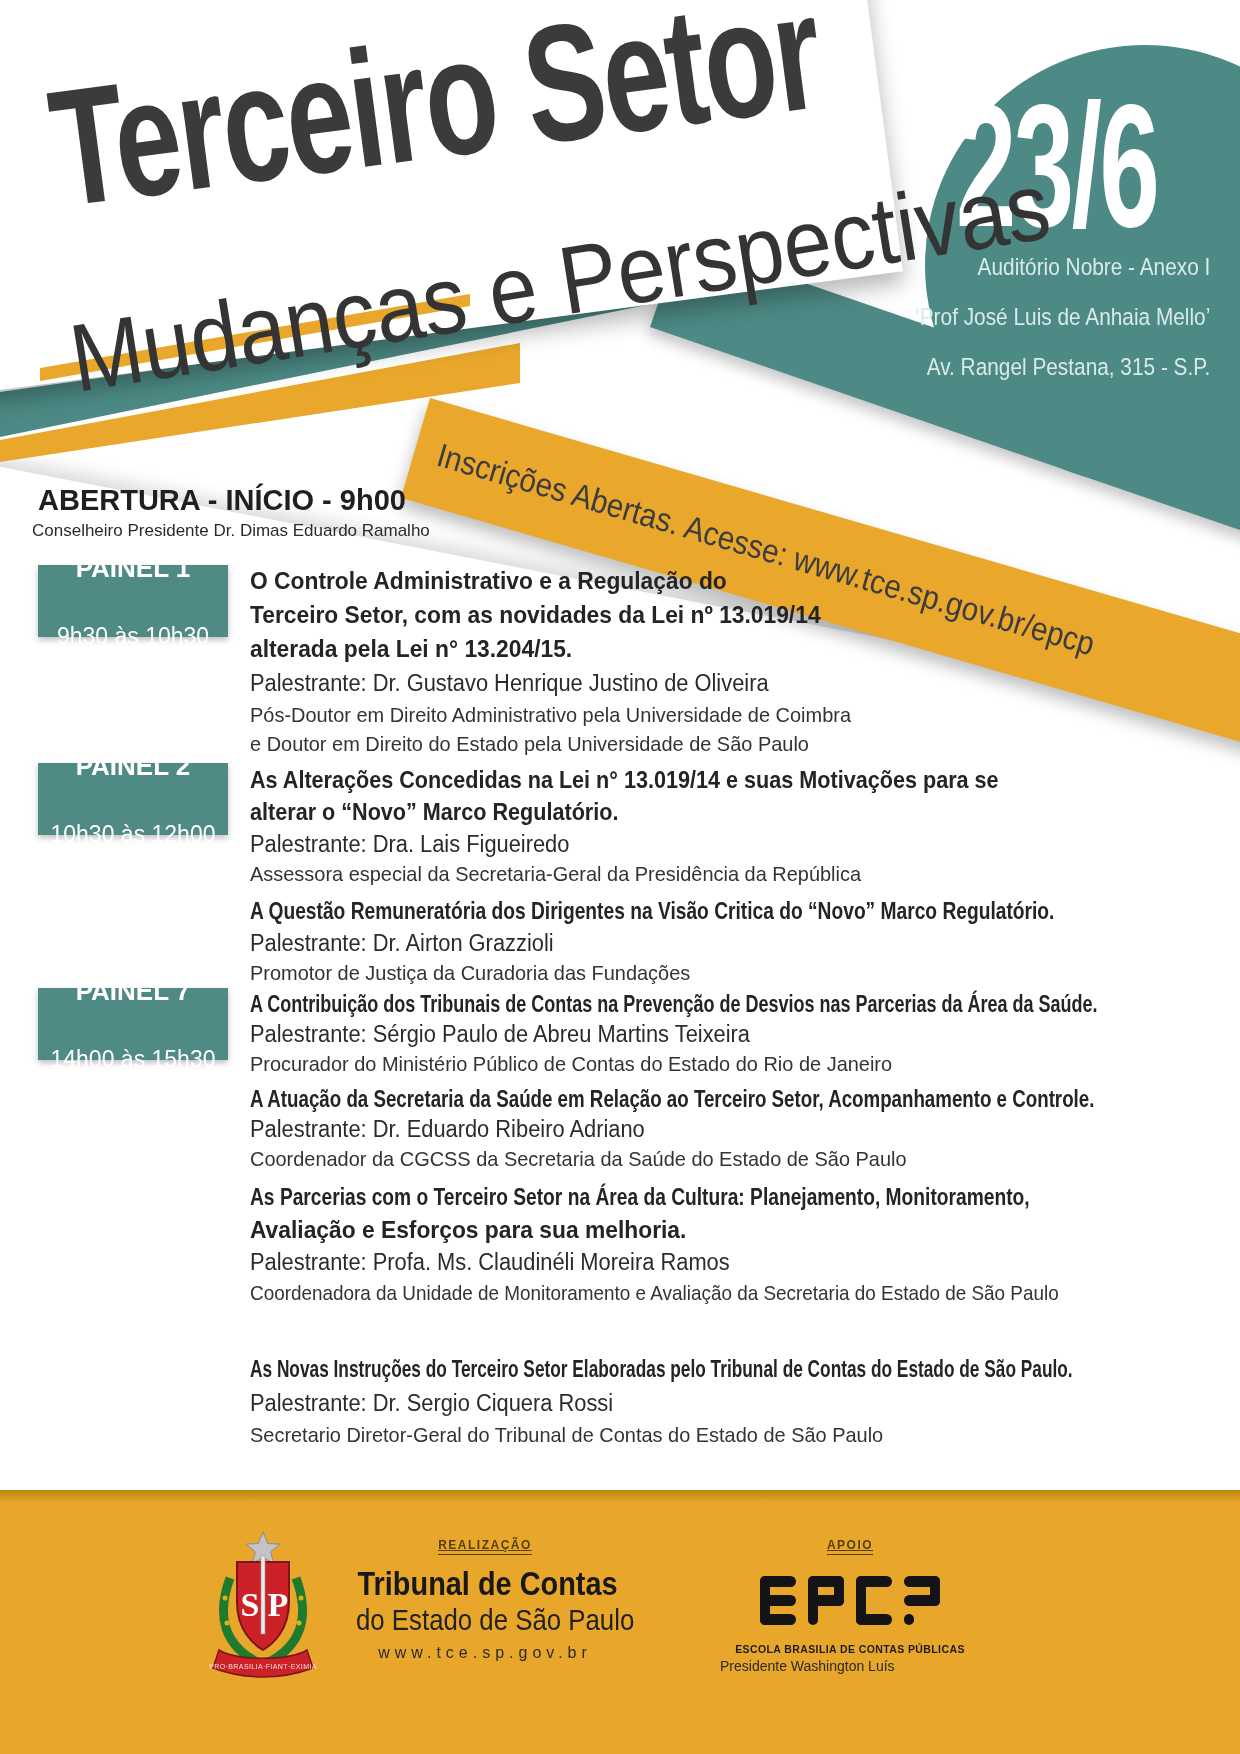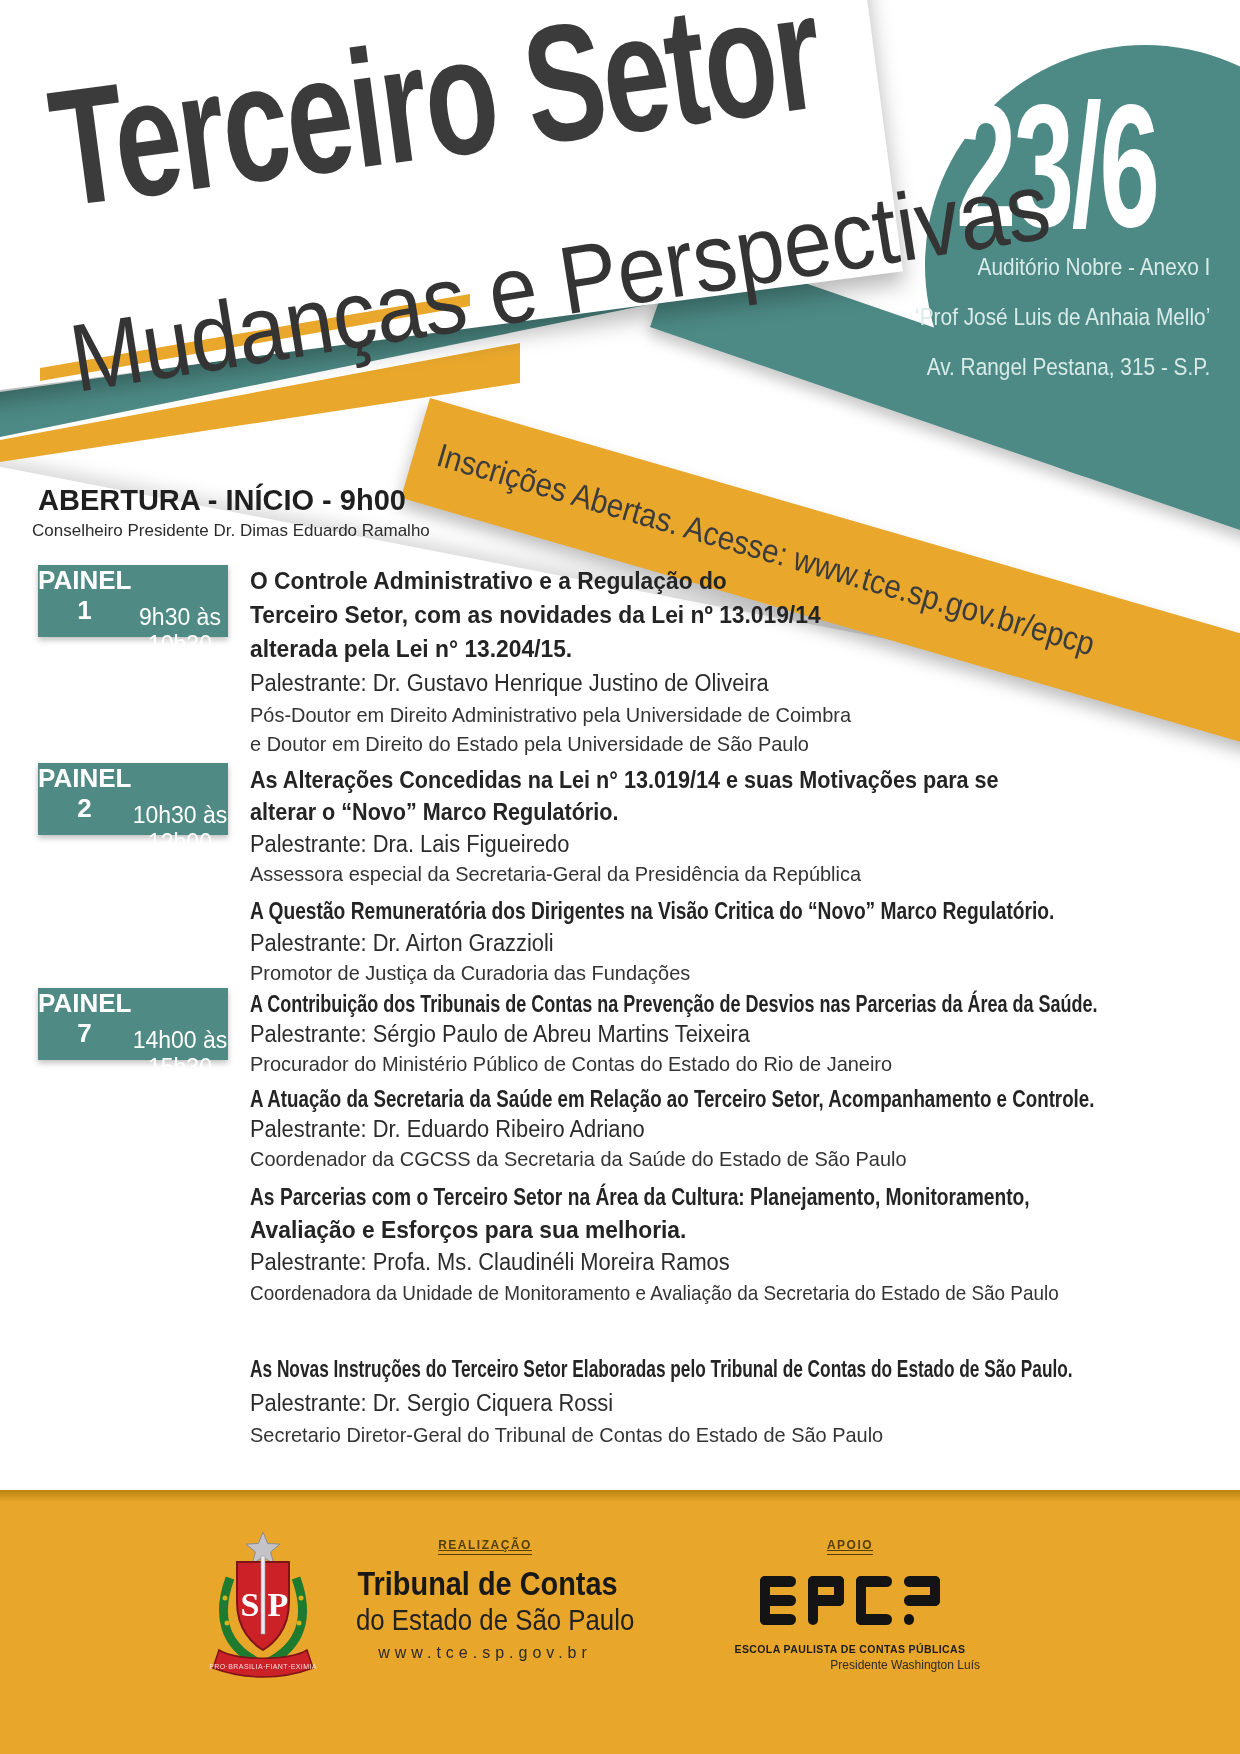--- a/index.html
+++ b/index.html
@@ -63,21 +63,21 @@
   }
   .sub-title span{display:inline-block; transform:scaleX(.9); transform-origin:0 0; white-space:nowrap;}
 
   
   .schedule{position:absolute; inset:0; z-index:9;}
   .ab-title{position:absolute; left:38px; top:484px; font-size:29px; font-weight:bold; color:#1f1f1f; white-space:nowrap;}
   .ab-speaker{position:absolute; left:32px; top:521px; font-size:17px; color:#2b2b2b; white-space:nowrap;}
   .chip{
     position:absolute; left:38px; width:190px; height:72px;
     background:#4f8a84; color:#fff; text-align:center;
-    display:flex; flex-direction:row; justify-content:center; gap:1px;
+    display:flex; flex-direction:column; justify-content:center; gap:1px;
     box-shadow:0 3px 6px rgba(0,0,0,.25);
   }
   .chip .n{font-size:26px; font-weight:bold; line-height:30px;}
   .chip .t{font-size:23px; line-height:27px;margin-top:39px;}
   .pcontent{position:absolute; left:250px; width:990px;}
   .ln{white-space:nowrap; transform-origin:0 50%;}
   .pt{font-weight:bold; font-size:24px; line-height:34px; color:#242424;}
   .sp{font-size:23px; line-height:34px; color:#2b2b2b;}
   .bio{font-size:21px; line-height:29px; color:#333;}
   .lh32{line-height:32px;} .lh31{line-height:31px;} .lh27{line-height:27px;} .lh33{line-height:33px;}
@@ -93,21 +93,21 @@
   .small-label{
     position:absolute; text-align:center; font-size:12px; letter-spacing:1.5px;
     color:#53400a; font-weight:bold;text-decoration:underline;
   }
   .small-label span{border-bottom:1px solid #53400a; padding-bottom:2px;}
   .org-block{position:absolute; left:335px; top:0; width:300px; text-align:center; color:#181818;}
   .org-l1{position:absolute; left:0; top:74px; width:300px; font-size:34px; font-weight:bold; white-space:nowrap; transform:scaleX(.85); transform-origin:50% 50%; text-align:center;}
   .org-l2{position:absolute; left:0; top:113px; width:300px; font-size:30px; white-space:nowrap; transform:scaleX(.86); transform-origin:50% 50%; text-align:center; color:#222;}
   .org-l3{position:absolute; left:0; top:154px; width:300px; font-size:16px; letter-spacing:5px; text-align:center; color:#2a2a2a;}
   .epcp-cap1{position:absolute; left:720px; top:153px; width:260px; text-align:center; font-size:10.5px; font-weight:bold; color:#1c1c1c; letter-spacing:.4px;}
-  .epcp-cap2{position:absolute; left:720px; top:168px; width:260px; text-align:right; font-size:12px; color:#2a2a2a;}
+  .epcp-cap2{position:absolute; left:720px; top:168px; width:260px; text-align:left; font-size:14px; color:#2a2a2a;}
   .addr{position:absolute; left:0; top:202px; width:1240px; text-align:center; font-size:18px; color:#262626;}
   .addr span{display:inline-block; transform:scaleX(.88); transform-origin:50% 50%; white-space:nowrap;}
 </style>
 </head>
 <body>
 
 <div class="page">
 
   <div class="teal-band"></div>
   <div class="teal-circle"></div>
@@ -238,17 +238,17 @@
         <rect x="96" y="2" width="10" height="49" rx="5"></rect>
         <rect x="96" y="2" width="36" height="11" rx="5.5"></rect>
         <rect x="96" y="40" width="36" height="11" rx="5.5"></rect>
         <rect x="144" y="2" width="36" height="11" rx="5.5"></rect>
         <rect x="144" y="21" width="36" height="11" rx="5.5"></rect>
         <rect x="170" y="2" width="10" height="30" rx="5"></rect>
         <rect x="144" y="40" width="10" height="11" rx="5"></rect>
       </g>
     </svg>
 
-    <div class="epcp-cap1">ESCOLA PAULISTA DE CONTAS PÚBLICAS</div>
+    <div class="epcp-cap1">ESCOLA BRASILIA DE CONTAS PÚBLICAS</div>
     <div class="epcp-cap2">Presidente Washington Luís</div>
 
   </div>
 </div>
 
 </body></html>

